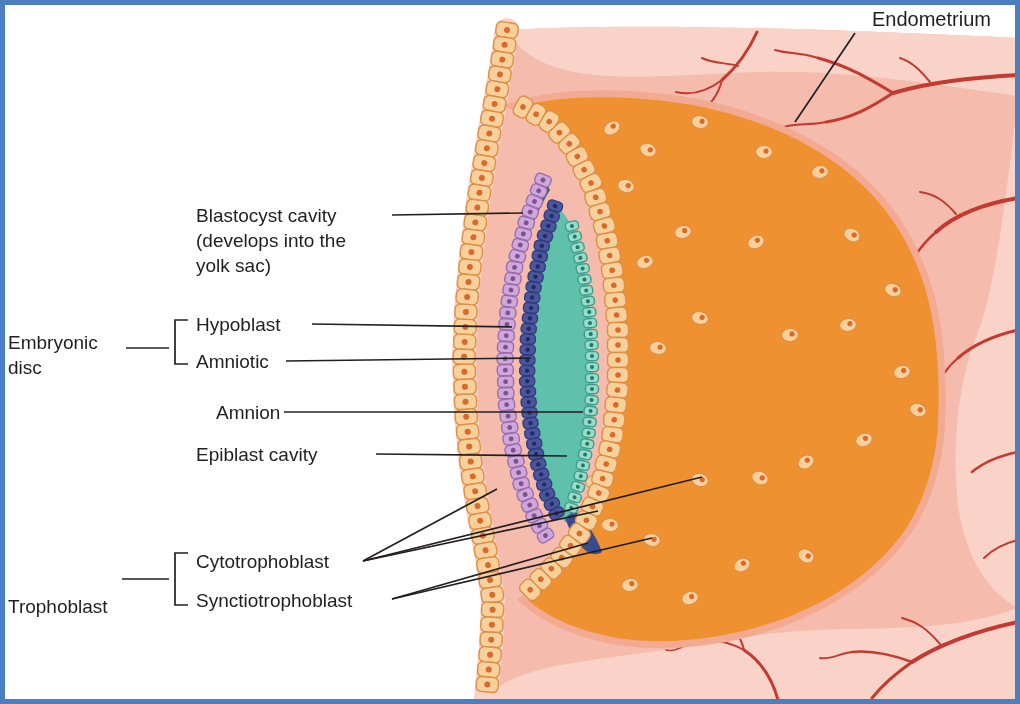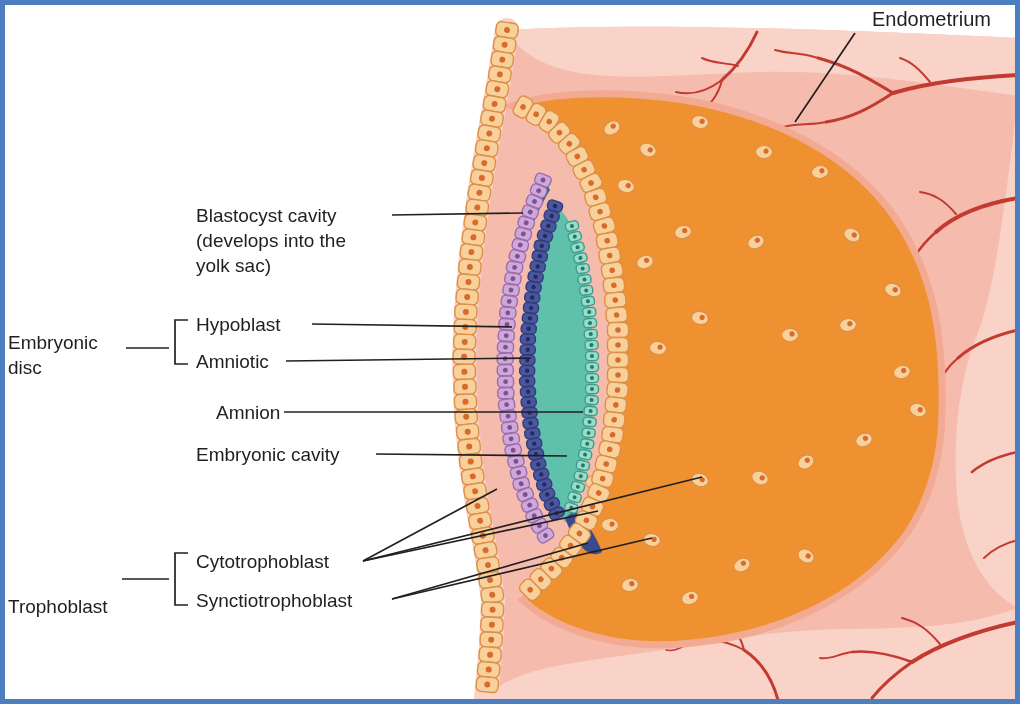--- a/index.html
+++ b/index.html
@@ -909,19 +909,19 @@
       <path d="M 392,599 L 652,538"></path>
     </g>
   </svg>
 
   <div class="lbl lbl-endometrium">Endometrium</div>
   <div class="lbl lbl-embdisc">Embryonic disc</div>
   <div class="lbl lbl-blastocyst">Blastocyst cavity (develops into the yolk sac)</div>
   <div class="lbl lbl-hypoblast">Hypoblast</div>
   <div class="lbl lbl-epiblast">Amniotic</div>
   <div class="lbl lbl-amnion">Amnion</div>
-  <div class="lbl lbl-amniotic">Embryonic cavity</div>
+  <div class="lbl lbl-amniotic">Epiblast cavity</div>
   <div class="lbl lbl-trophoblast">Trophoblast</div>
   <div class="lbl lbl-syncytio">Synctiotrophoblast</div>
   <div class="lbl lbl-cyto">Cytotrophoblast</div>
 
   <div id="frame"></div>
 </div>
 
 </body></html>

